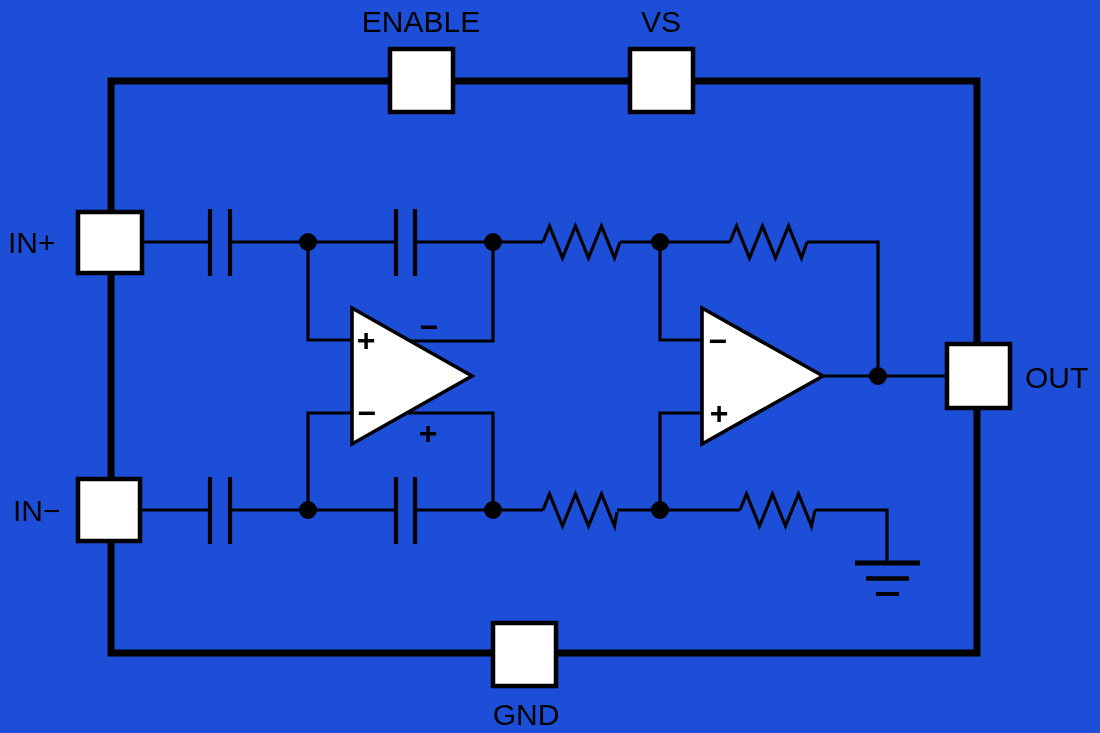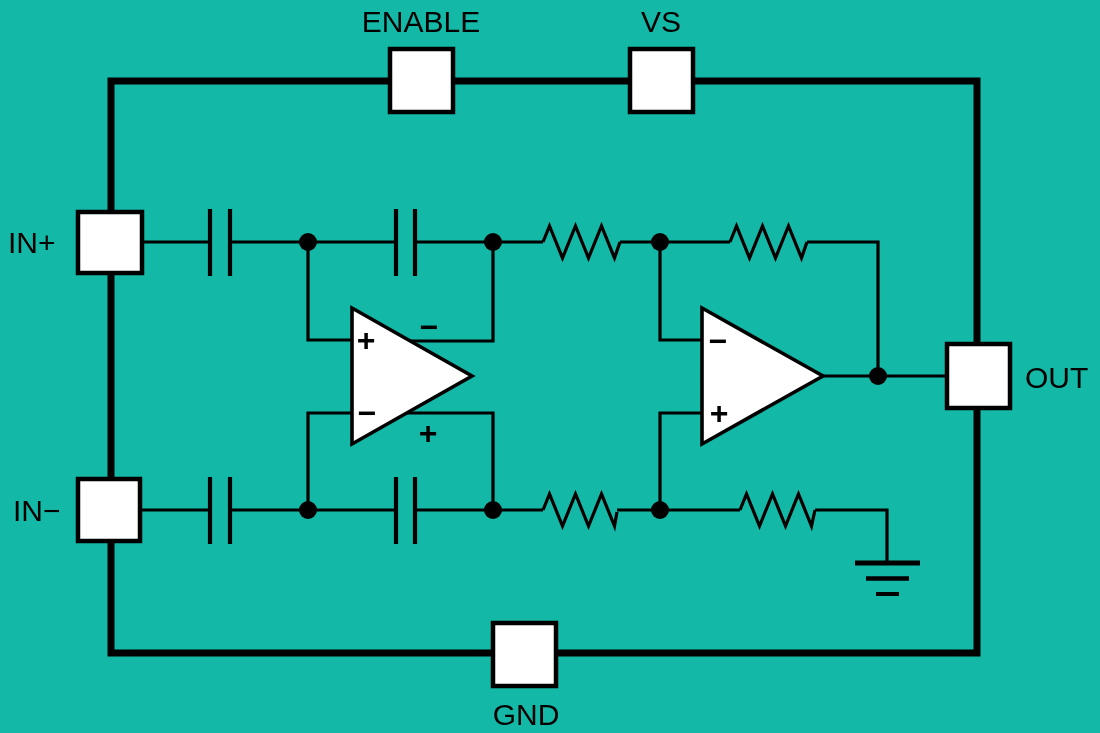--- a/index.html
+++ b/index.html
@@ -8,21 +8,21 @@
     background: #ffffff;
     width: 1100px;
     height: 733px;
     overflow: hidden;
     font-family: "Liberation Sans", sans-serif;
   }
   .diagram-wrap {
     position: relative;
     width: 1100px;
     height: 733px;
-    background: #14b8a6;
+    background: #1d4ed8;
   }
   svg { display: block; }
   .wire    { fill: none; stroke: #000; stroke-width: 3.2px; }
   .border  { fill: none; stroke: #000; stroke-width: 7px; }
   .pinbox  { fill: #fff;  stroke: #000; stroke-width: 4.5px; }
   .amp     { fill: #fff;  stroke: #000; stroke-width: 3.6px; stroke-linejoin: miter; }
   .plate   { fill: none; stroke: #000; stroke-width: 4.2px; stroke-linecap: butt; }
   .res     { fill: none; stroke: #000; stroke-width: 3.2px; stroke-linejoin: miter; }
   .dot     { fill: #000; stroke: none; }
   .gndline { fill: none; stroke: #000; stroke-linecap: butt; }

